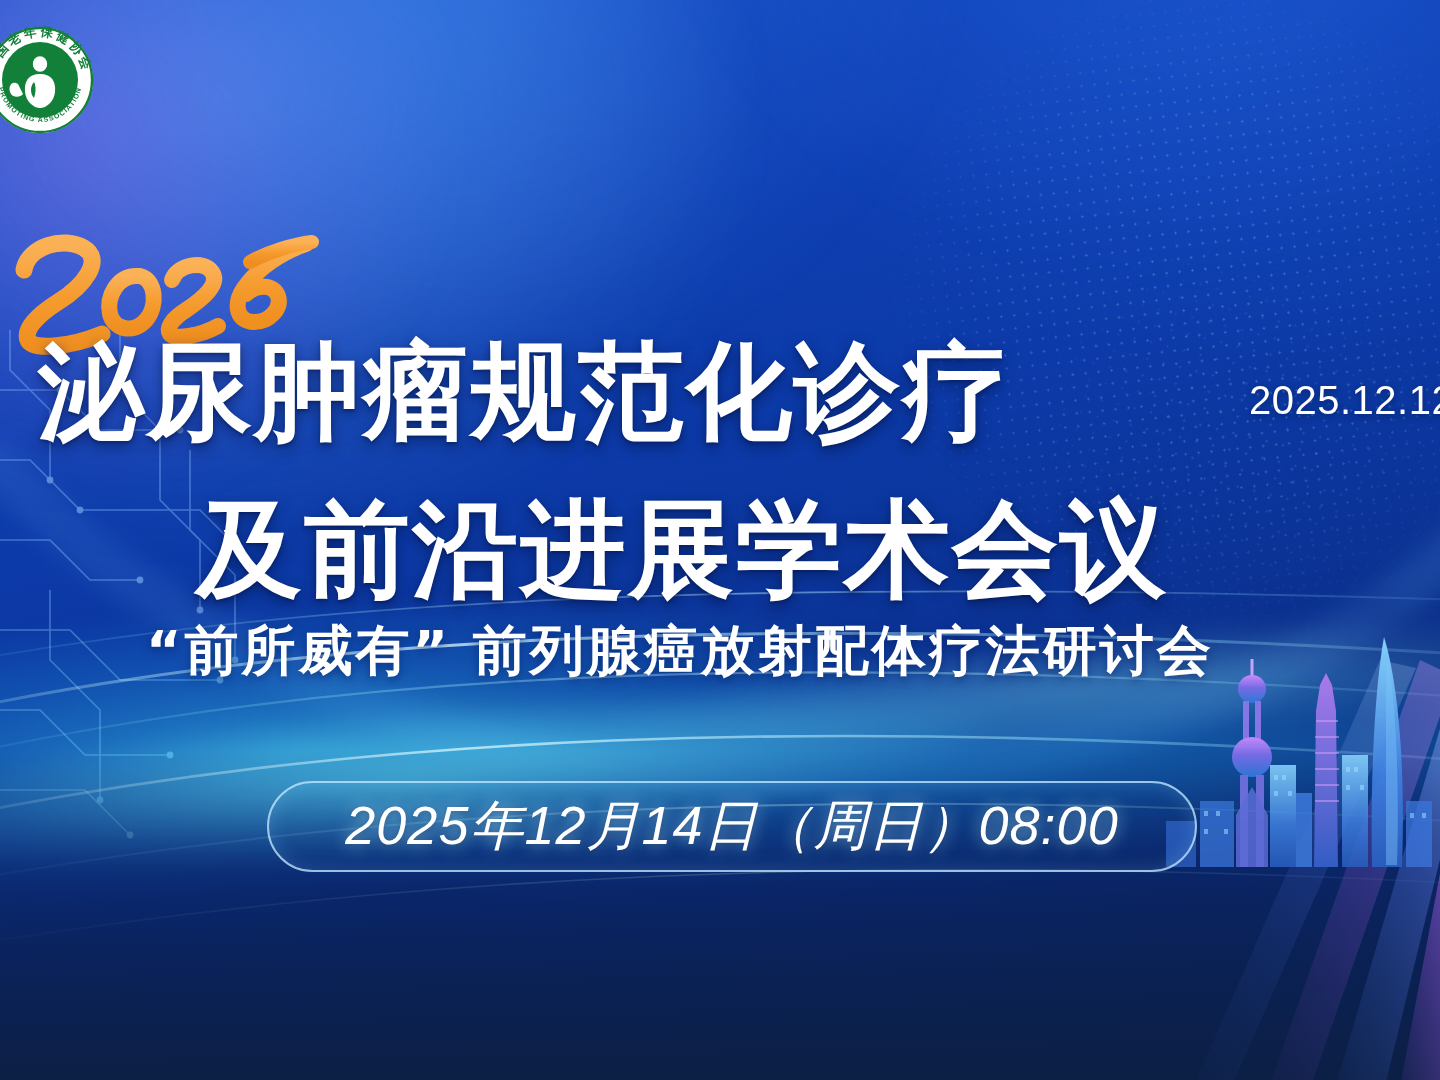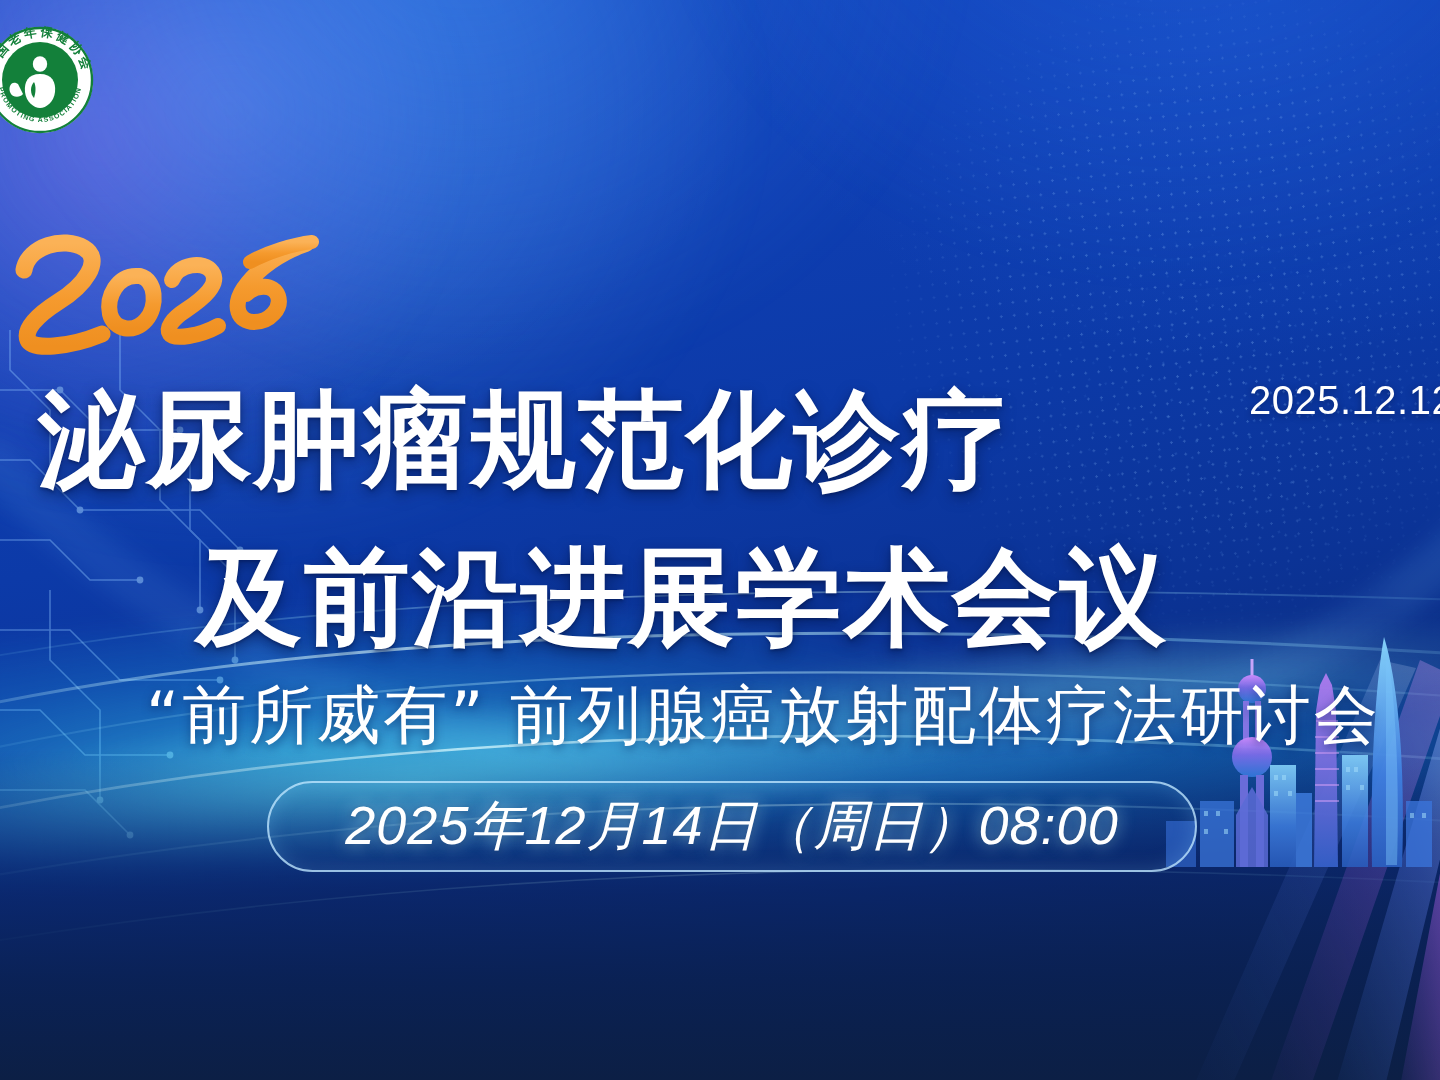--- a/index.html
+++ b/index.html
@@ -112,36 +112,35 @@
   .year{
     position:absolute; left:6px; top:226px; width:330px; height:130px;
   }
   .year svg{ display:block; }
 
   .title{
     position:absolute; color:#fff; white-space:nowrap;
     font-weight:900; letter-spacing:2px;
     font-family:"DejaVu Sans","Liberation Sans",sans-serif;
     text-shadow:0 5px 14px rgba(4,20,70,.55), 0 2px 3px rgba(4,20,70,.45);
-    margin-top:48px;
   }
   #title-line1{ left:38px; top:338px; font-size:106px; line-height:1.02; }
   #title-line2{ left:196px; top:496px; font-size:106px; line-height:1.02; }
 
   .meta{
     position:absolute; color:#fff; white-space:nowrap;
     font-family:"Liberation Sans","DejaVu Sans",sans-serif;
     text-shadow:0 2px 6px rgba(4,20,70,.5);
   }
   #meta-date{ left:1249px; top:378px; font-size:40px; letter-spacing:.5px; }
   #meta-city{ left:1249px; top:426px; font-size:37px; letter-spacing:2px; }
 
   #subtitle{
-    position:absolute; left:146px; top:672px; white-space:nowrap;
-    color:#fff; font-size:64px; font-weight:400; letter-spacing:3px;
+    position:absolute; left:146px; top:615px; white-space:nowrap;
+    color:#fff; font-size:54px; font-weight:700; letter-spacing:3px;
     font-family:"DejaVu Sans","Liberation Sans",sans-serif;
     text-shadow:0 3px 10px rgba(4,30,90,.55);
   }
 
   #date-pill{
     position:absolute; left:267px; top:781px; width:930px; height:91px;
     border:2px solid rgba(190,230,255,.80); border-radius:58px;
     display:flex; align-items:center; justify-content:center;
     box-shadow:0 0 20px rgba(130,210,255,.22) inset;
     font-style:italic;

